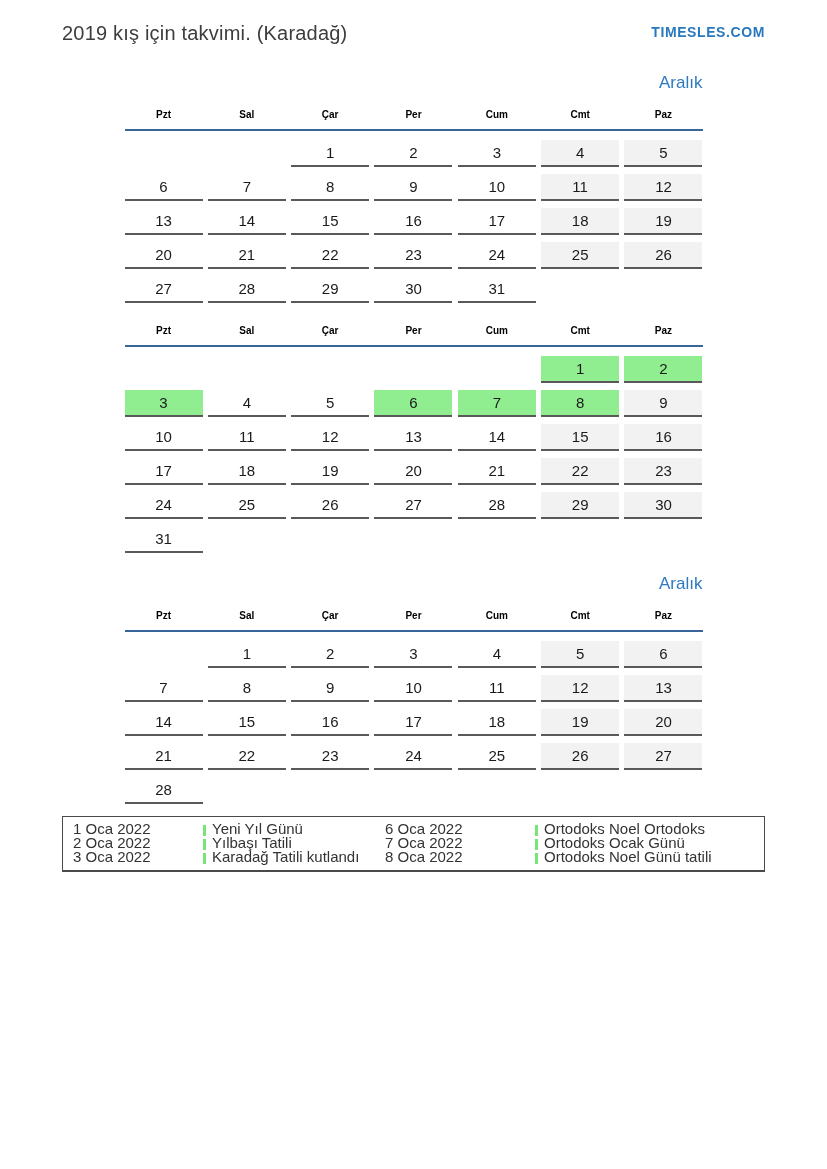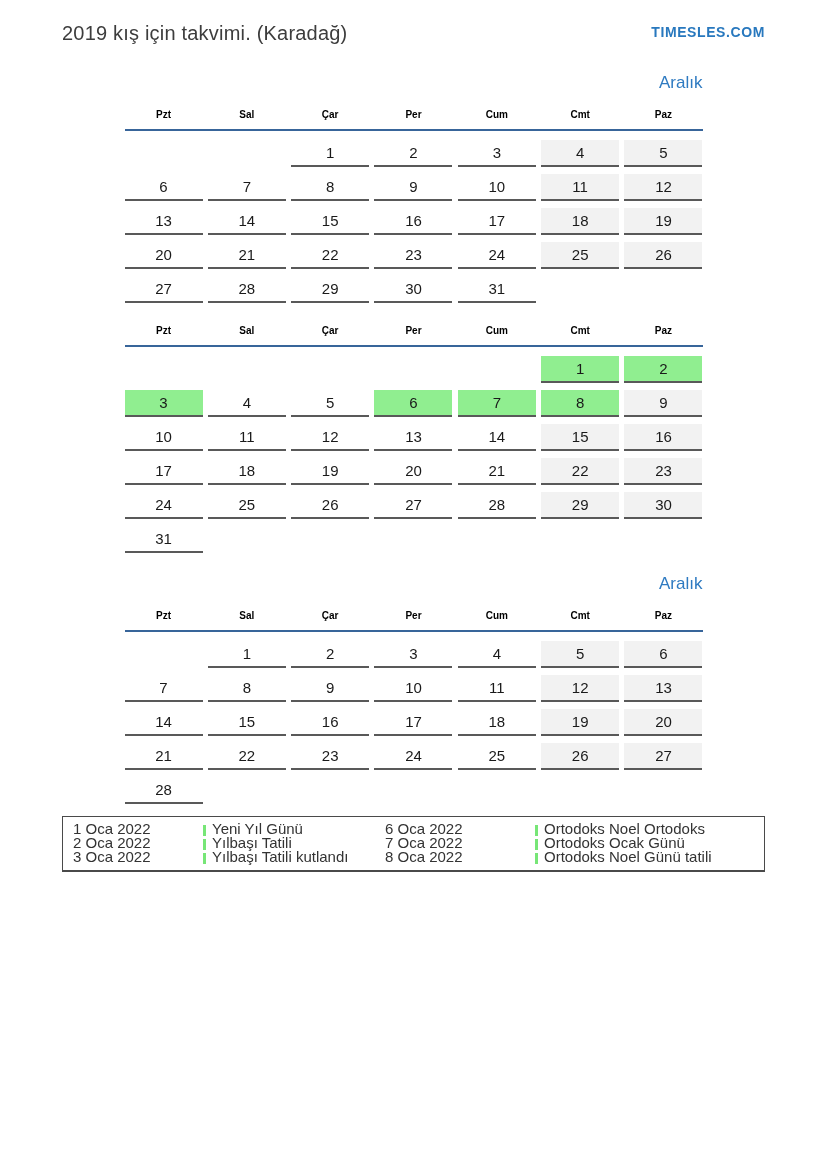--- a/index.html
+++ b/index.html
@@ -274,17 +274,17 @@
   <section class="legend" id="legend-root">
       <div class="lcell">1 Oca 2022</div>
       <div class="lcell"><span class="marker"></span><span>Yeni Yıl Günü</span></div>
       <div class="lcell">6 Oca 2022</div>
       <div class="lcell"><span class="marker"></span><span>Ortodoks Noel Ortodoks</span></div>
       <div class="lcell">2 Oca 2022</div>
       <div class="lcell"><span class="marker"></span><span>Yılbaşı Tatili</span></div>
       <div class="lcell">7 Oca 2022</div>
       <div class="lcell"><span class="marker"></span><span>Ortodoks Ocak Günü</span></div>
       <div class="lcell">3 Oca 2022</div>
-      <div class="lcell"><span class="marker"></span><span>Yılbaşı Tatili kutlandı</span></div>
+      <div class="lcell"><span class="marker"></span><span>Karadağ Tatili kutlandı</span></div>
       <div class="lcell">8 Oca 2022</div>
       <div class="lcell"><span class="marker"></span><span>Ortodoks Noel Günü tatili</span></div>
     </section>
 </div>
 
 </body></html>

